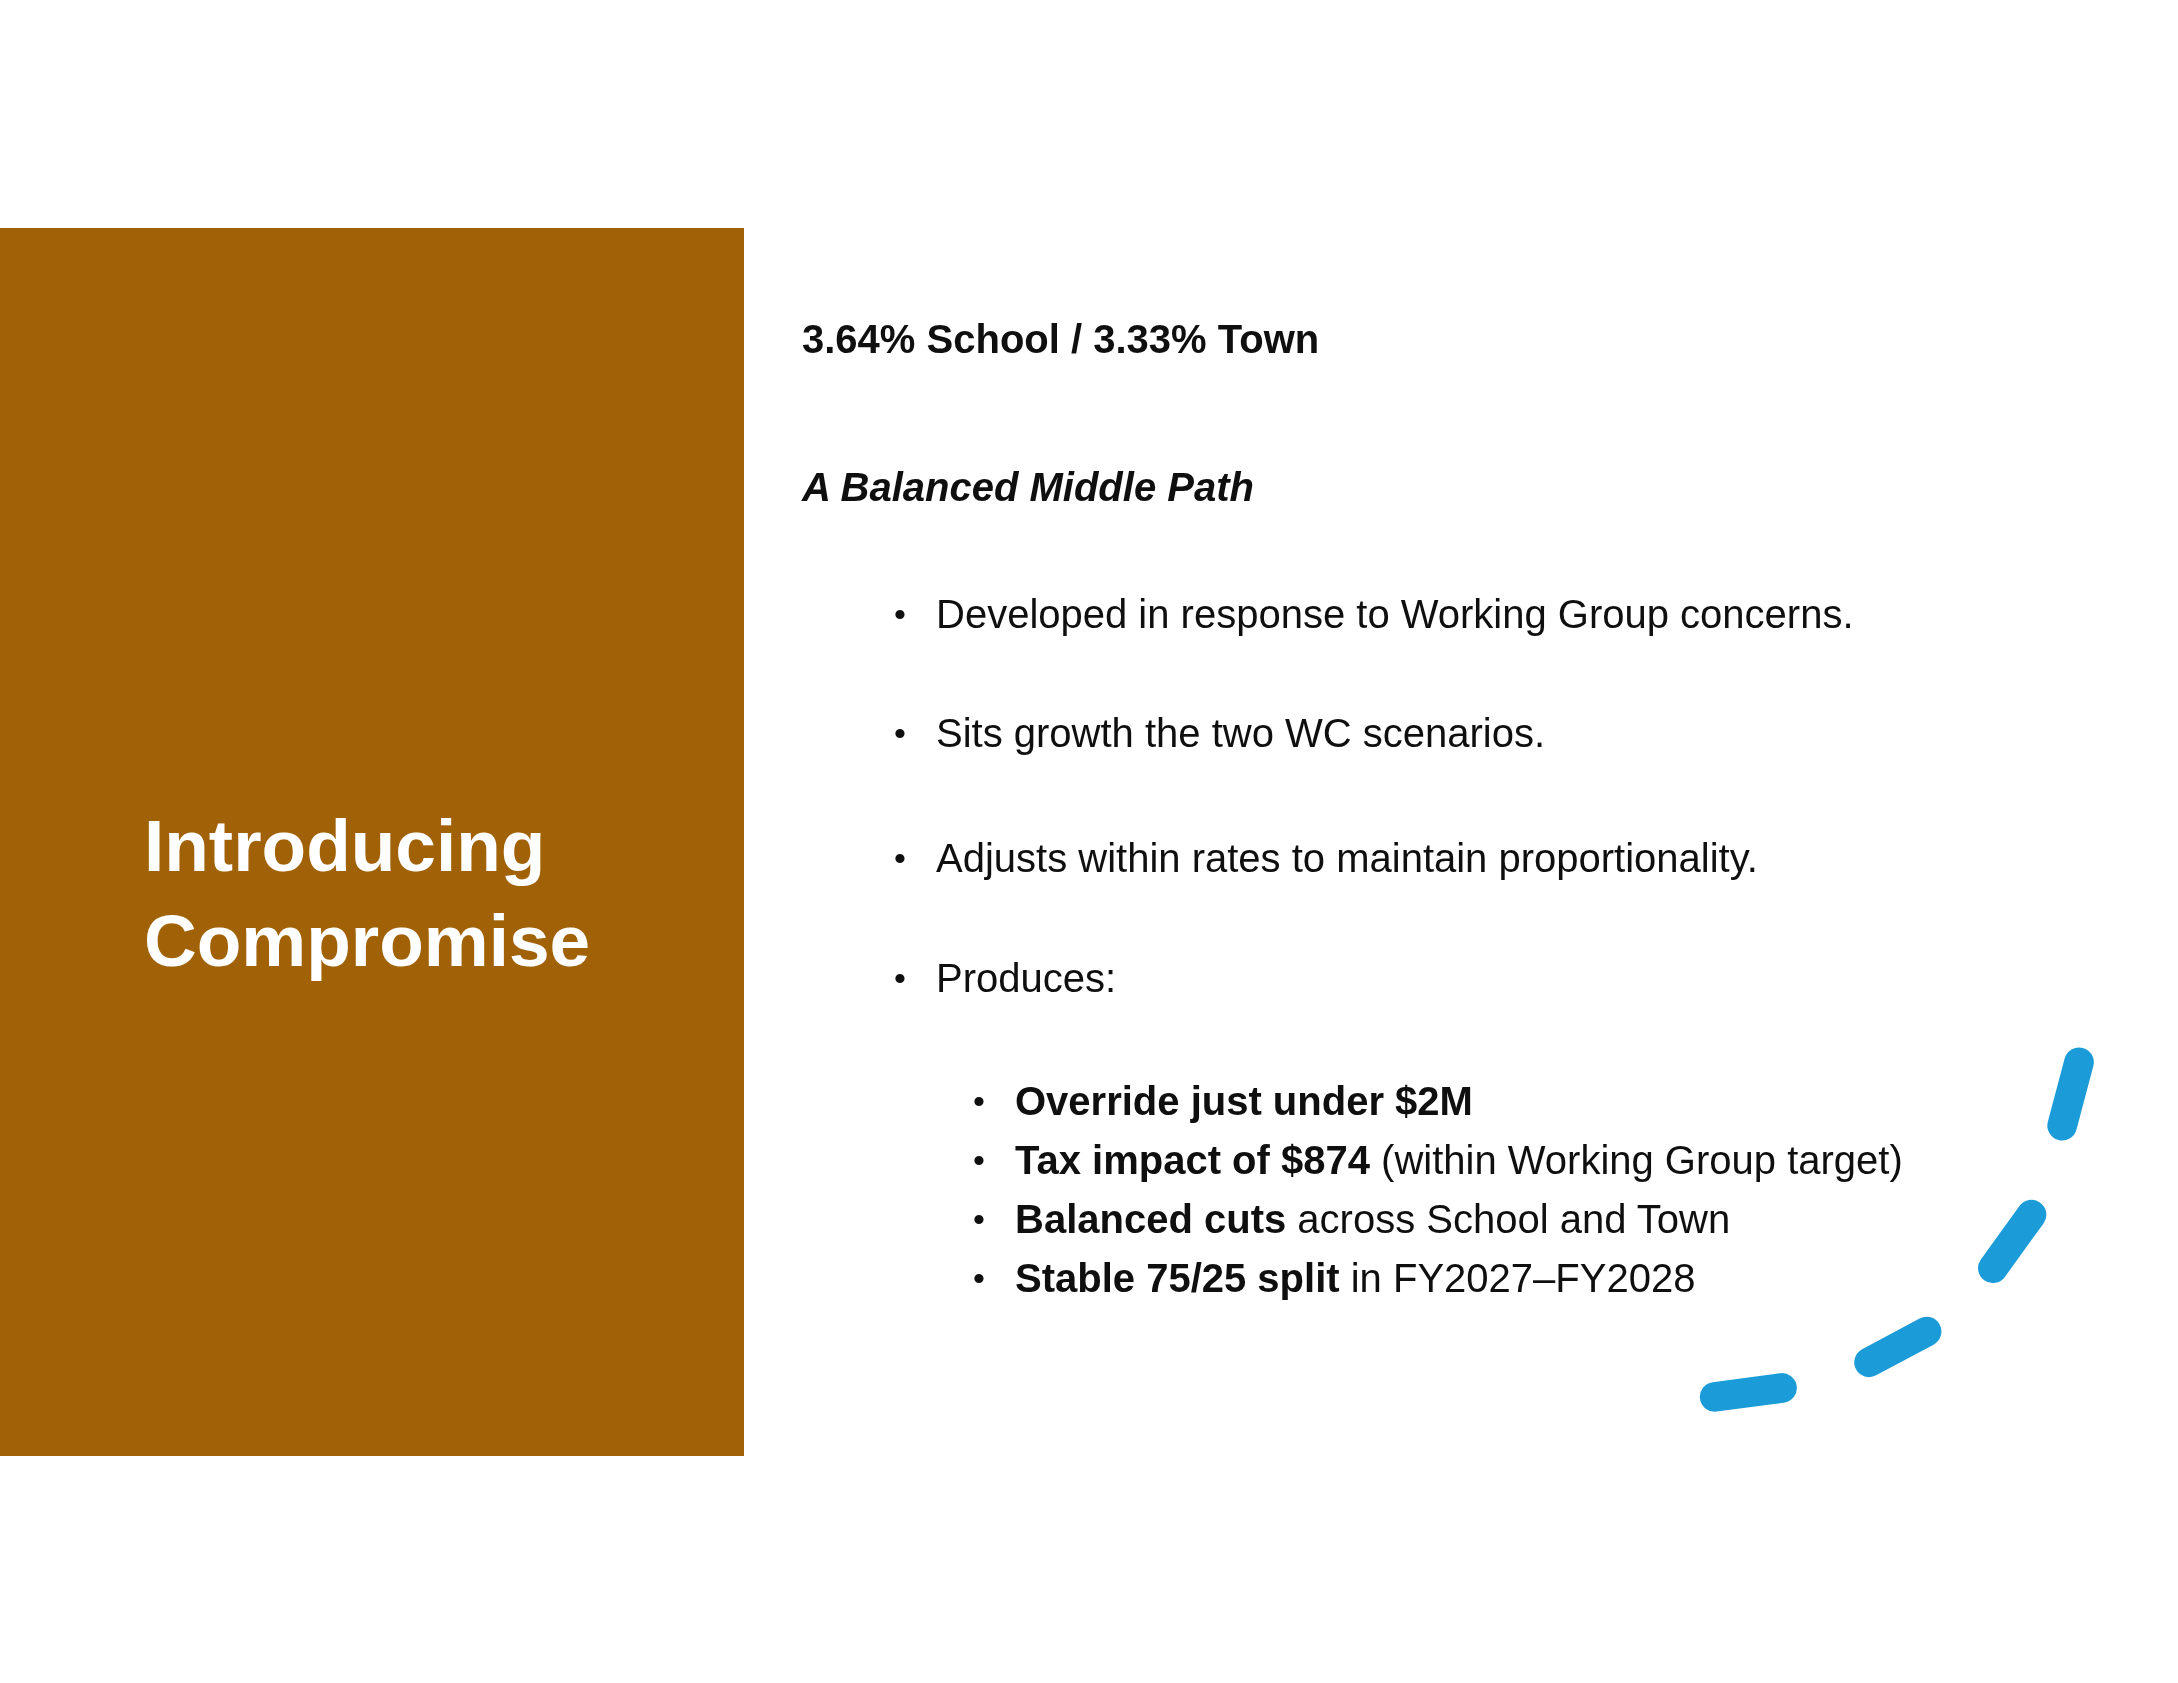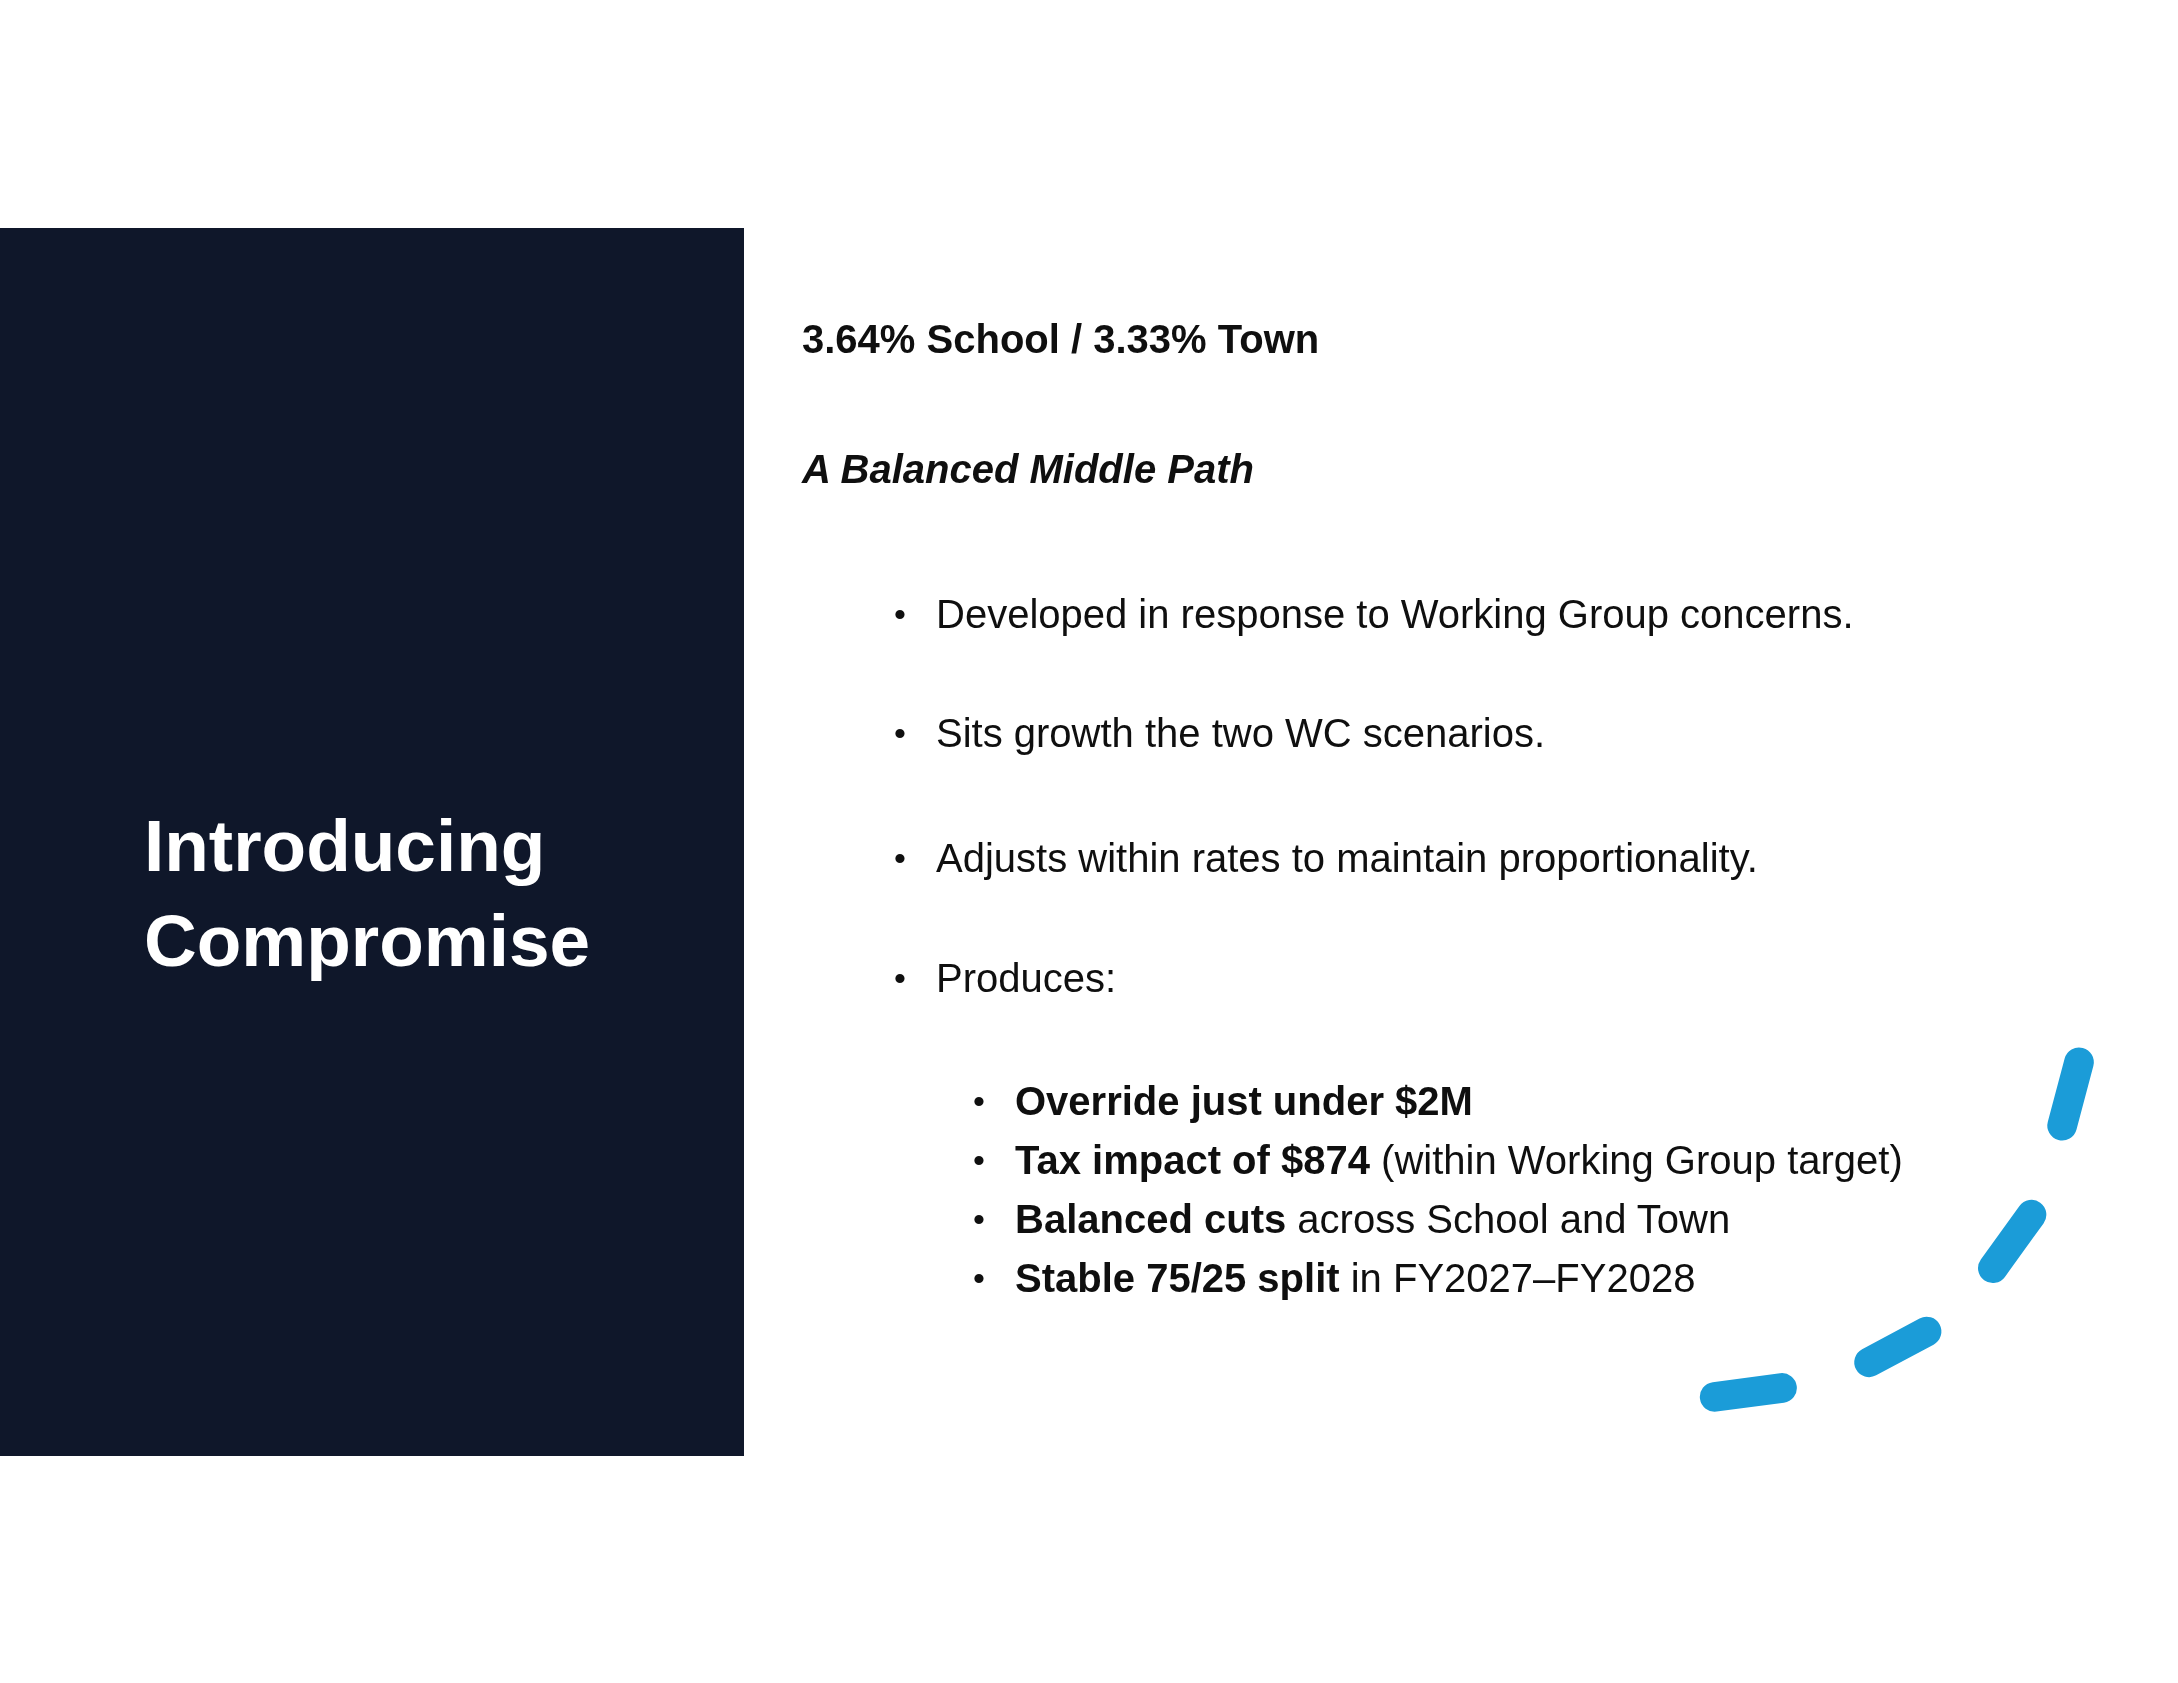--- a/index.html
+++ b/index.html
@@ -15,21 +15,21 @@
     overflow: hidden;
     font-family: "Liberation Sans", sans-serif;
     color: #0f0f0f;
   }
   .orange-panel {
     position: absolute;
     left: 0;
     top: 228px;
     width: 744px;
     height: 1228px;
-    background: #0f172a;
+    background: #a16207;
   }
   .panel-title {
     position: absolute;
     left: 144px;
     top: 570px;
     width: 554px;
     font-size: 73px;
     line-height: 95px;
     font-weight: 700;
     color: #ffffff;
@@ -39,21 +39,21 @@
     left: 802px;
     top: 314px;
     font-size: 40px;
     line-height: 51px;
     font-weight: 700;
     white-space: nowrap;
   }
   .content-subheading {
     position: absolute;
     left: 802px;
-    top: 444px;
+    top: 462px;
     font-size: 40px;
     line-height: 51px;
     font-weight: 700;
     font-style: italic;
     white-space: nowrap;
   }
   .bullet-row {
     position: absolute;
     left: 894px;
     display: flex;

